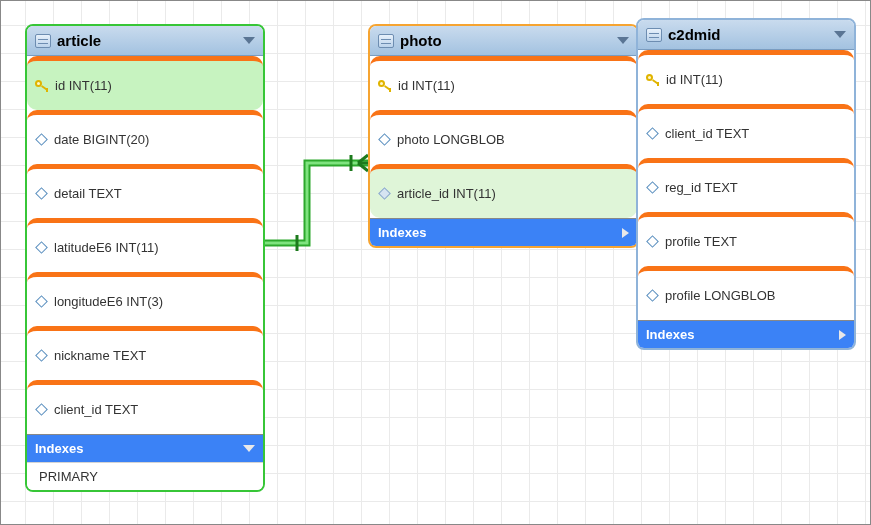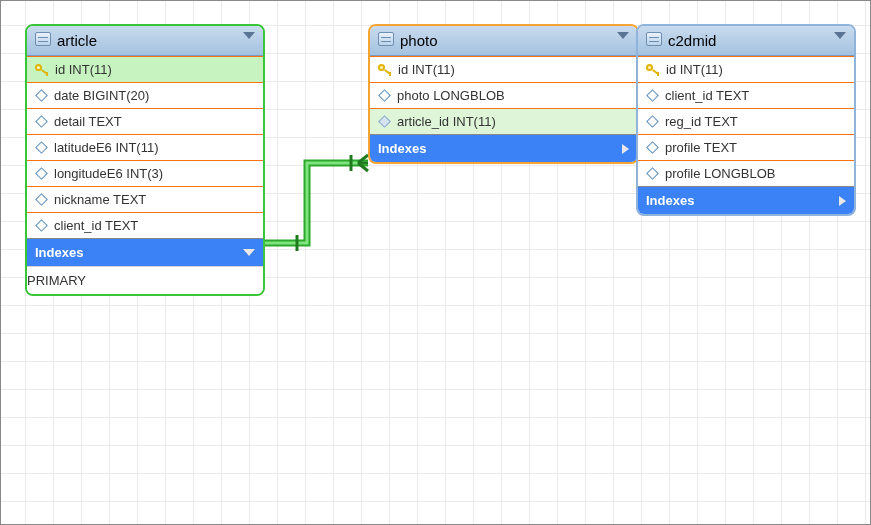--- a/index.html
+++ b/index.html
@@ -28,29 +28,30 @@
 }
 .table-box {
   position: absolute;
   background: #fff;
   border: 2px solid;
   border-radius: 8px;
   overflow: hidden;
 }
 .tbl-article { left: 24px; top: 23px; width: 240px; border-color: #37c637; }
 .tbl-photo   { left: 367px; top: 23px; width: 271px; border-color: #f6a431; }
-.tbl-c2dmid  { left: 635px; top: 23px; width: 220px; border-color: #8fb3d9; }
+.tbl-c2dmid  { left: 635px; top: 17px; width: 220px; border-color: #8fb3d9; }
 
 .tbl-header {
   display: flex;
+  align-items: center;
   gap: 6px;
   padding: 6px 8px;
   background: linear-gradient(#c9dbee, #a3c2e0);
   border-bottom: 1px solid #7a9cc0;
-  font-weight: normal;
+  font-weight: bold;
   font-size: 15px;
   color: #000;
 }
 .tbl-header .spacer { flex: 1; }
 .tbl-icon {
   width: 16px; height: 14px;
   display: inline-block;
   position: relative;
   border: 1px solid #6d8db1;
   background: linear-gradient(#e8f1fb, #bcd3eb);
@@ -67,23 +68,24 @@
 .collapse-arrow {
   width: 0; height: 0;
   border-left: 6px solid transparent;
   border-right: 6px solid transparent;
   border-top: 7px solid #5a7594;
 }
 .col-row {
   display: flex;
   align-items: center;
   gap: 6px;
-  padding: 5px 8px;
-  border-top: 1px solid #f97316;
+  padding: 17px 8px;
+  border-top: 5px solid #f97316;
   color: #333;
+  border-radius: 10px;
 }
 .col-row:first-of-type { border-top: none; }
 .pk-row { background: #c7f3c0; }
 .fk-row { background: #dff5d8; }
 .key-icon {
   width: 14px; height: 14px;
   position: relative;
   display: inline-block;
 }
 .key-icon .ring {
@@ -131,21 +133,21 @@
   border-bottom: 5px solid transparent;
   border-left: 7px solid #e8e8e8;
 }
 .indexes-row .arr.down {
   border-left: 6px solid transparent;
   border-right: 6px solid transparent;
   border-top: 7px solid #e8e8e8;
   border-bottom: none;
 }
 .idx-item {
-  padding: 6px 0;
+  padding: 6px 12px;
   border-top: 1px solid #d4d4d4;
   background: #fff;
   color: #333;
 }
 .conn {
   position: absolute;
   pointer-events: none;
 }
 .conn svg { overflow: visible; }
 </style>

